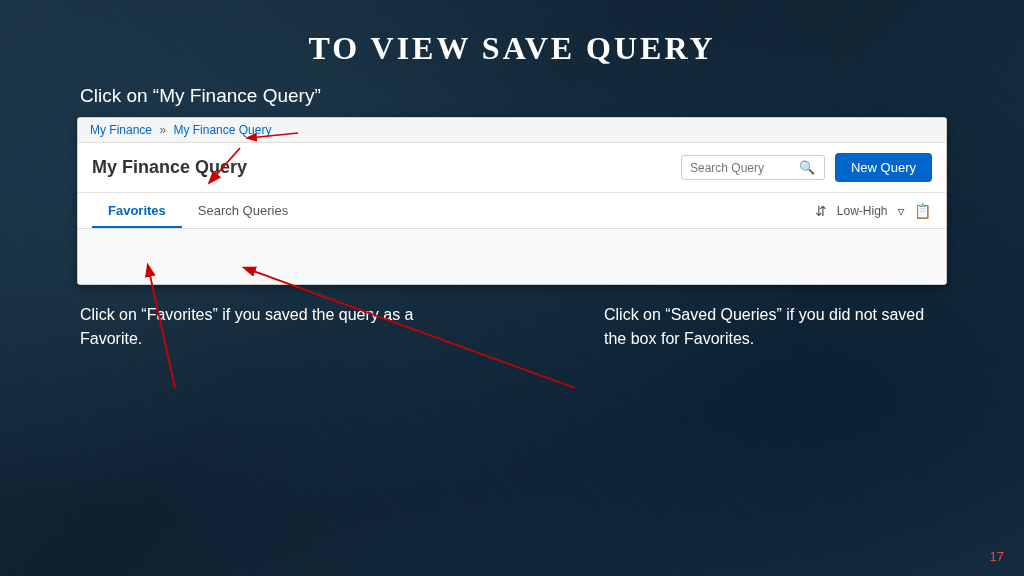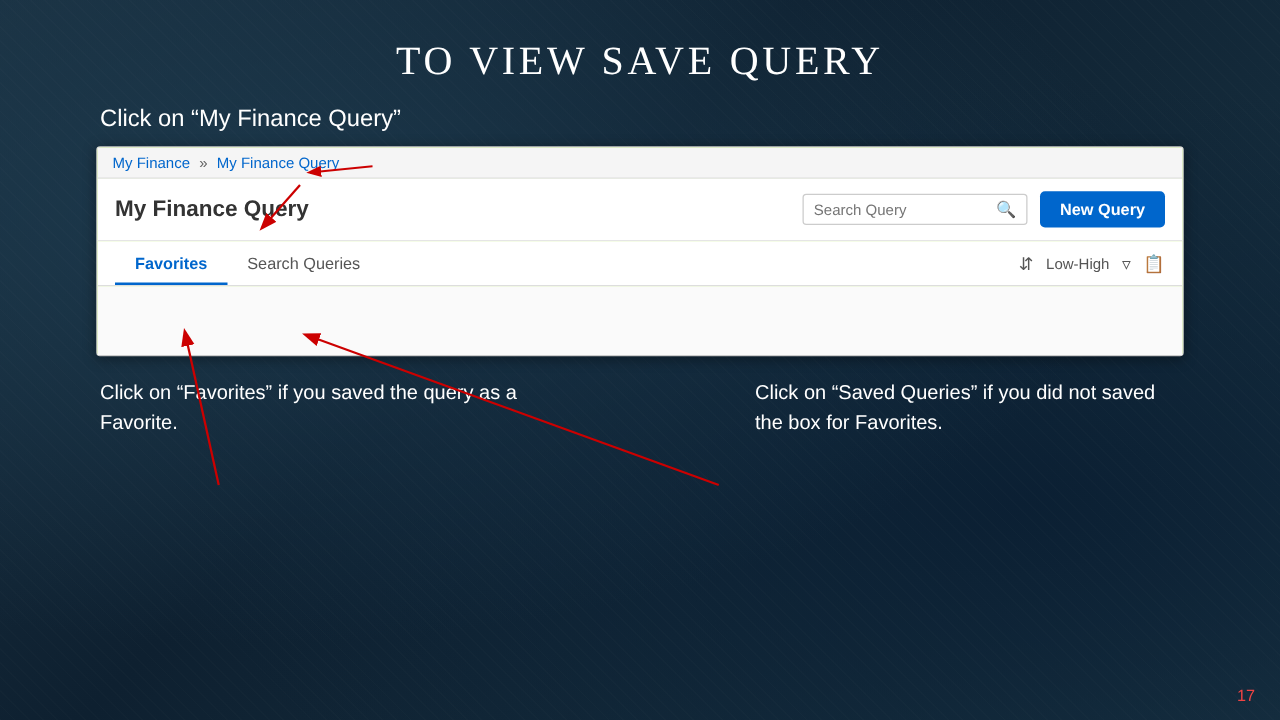--- a/index.html
+++ b/index.html
@@ -43,42 +43,42 @@
       width: 1024px;
       height: 576px;
       z-index: 1;
       padding: 30px 50px;
     }
 
     
     .title {
       text-align: center;
       font-size: 32px;
-      font-weight: 400;
+      font-weight: 700;
       letter-spacing: 3px;
       color: #ffffff;
       text-transform: uppercase;
       margin-bottom: 18px;
       font-family: 'Georgia', serif;
     }
 
     
     .instruction-top {
       color: #ffffff;
       font-size: 19px;
       margin-bottom: 10px;
       margin-left: 30px;
     }
 
     
     .screenshot-wrapper {
       position: relative;
       width: 870px;
       margin: 0 auto;
-      background: #bef264;
+      background: #b91c1c;
       border: 1px solid #cccccc;
       border-radius: 3px;
       box-shadow: 0 2px 10px rgba(0,0,0,0.4);
     }
 
     
     .breadcrumb-bar {
       background: #f5f5f5;
       border-bottom: 1px solid #ddd;
       padding: 5px 12px;
@@ -116,21 +116,21 @@
       align-items: center;
       gap: 10px;
     }
 
     .search-box {
       display: flex;
       align-items: center;
       border: 1px solid #ccc;
       border-radius: 3px;
       padding: 4px 8px;
-      width: 180px;
+      width: 144px;
       background: #fff;
     }
 
     .search-box input {
       border: none;
       outline: none;
       font-size: 12px;
       color: #999;
       width: 100%;
       background: transparent;
@@ -141,21 +141,21 @@
       font-size: 13px;
     }
 
     .new-query-btn {
       background: #0066cc;
       color: #fff;
       border: none;
       border-radius: 4px;
       padding: 7px 16px;
       font-size: 13px;
-      font-weight: 700;
+      font-weight: 400;
       cursor: pointer;
     }
 
     
     .tabs-row {
       display: flex;
       align-items: center;
       justify-content: space-between;
       padding: 0 14px;
       background: #fff;

